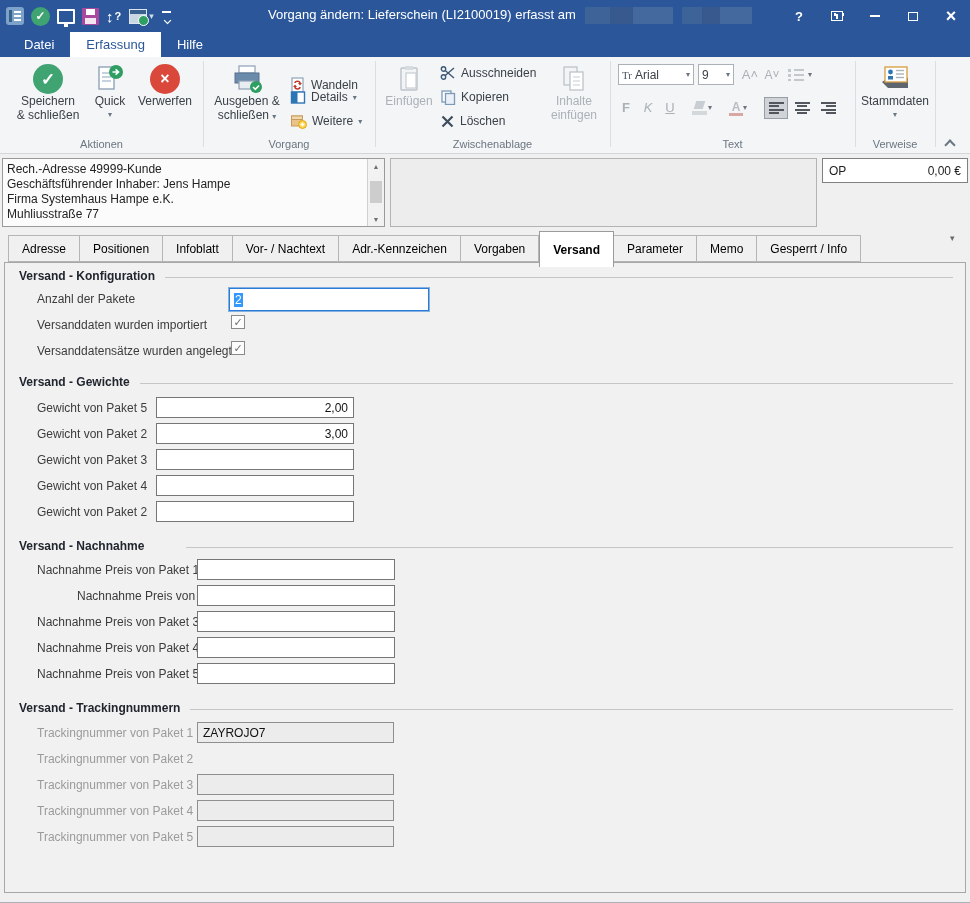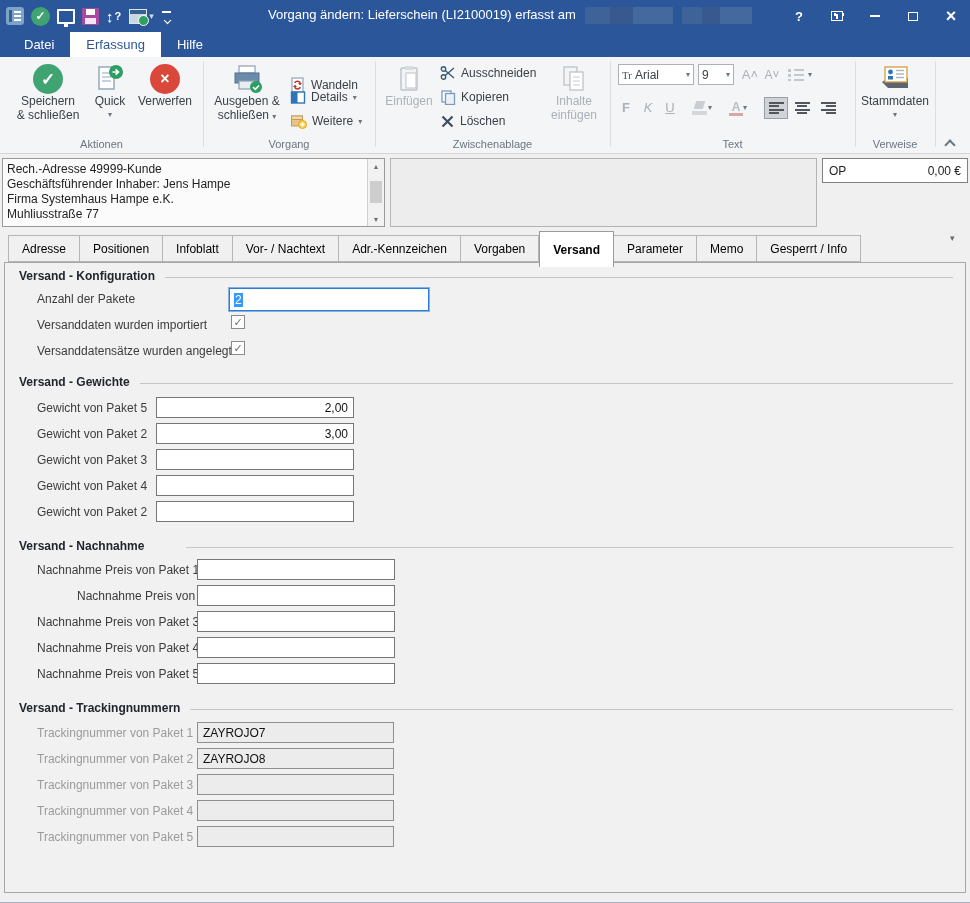--- a/index.html
+++ b/index.html
@@ -448,21 +448,20 @@
     <span class="flabel" style="left:32px; top:404px;">Nachnahme Preis von Paket 5</span>
     <input class="finput" style="left: 192px; top: 400px; width: 198px;" value="">
 
     <div class="sect" style="top:438px;">
       <span class="st">Versand - Trackingnummern</span>
         <span class="line"></span>
     </div>
     <span class="flabel dis" style="left:32px; top:463px;">Trackingnummer von Paket 1</span>
     <input class="finput trk" style="left: 192px; top: 459px; width: 197px;" value="ZAYROJO7">
     <span class="flabel dis" style="left:32px; top:489px;text-align:right;">Trackingnummer von Paket 2</span>
-    <input class="finput trk" style="left: 192px; top: 485px; width: 197px;" value="ZAYROJO8">
     <span class="flabel dis" style="left:32px; top:515px;">Trackingnummer von Paket 3</span>
     <input class="finput trk" style="left: 192px; top: 511px; width: 197px;" value="">
     <span class="flabel dis" style="left:32px; top:541px;">Trackingnummer von Paket 4</span>
     <input class="finput trk" style="left: 192px; top: 537px; width: 197px;" value="">
     <span class="flabel dis" style="left:32px; top:567px;">Trackingnummer von Paket 5</span>
     <input class="finput trk" style="left: 192px; top: 563px; width: 197px;" value="">
   </div>
 
 </div>
 

